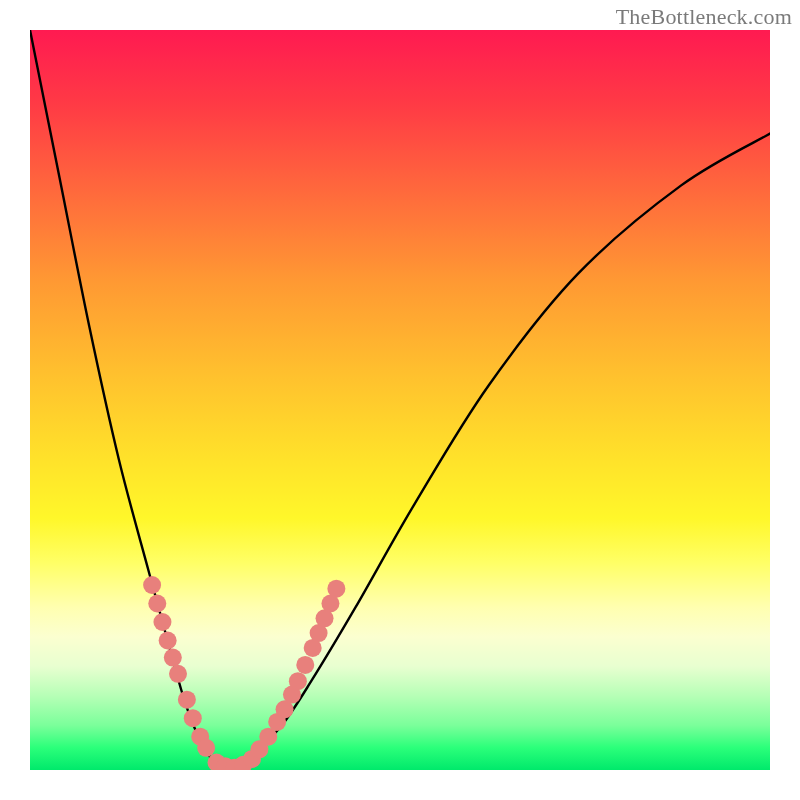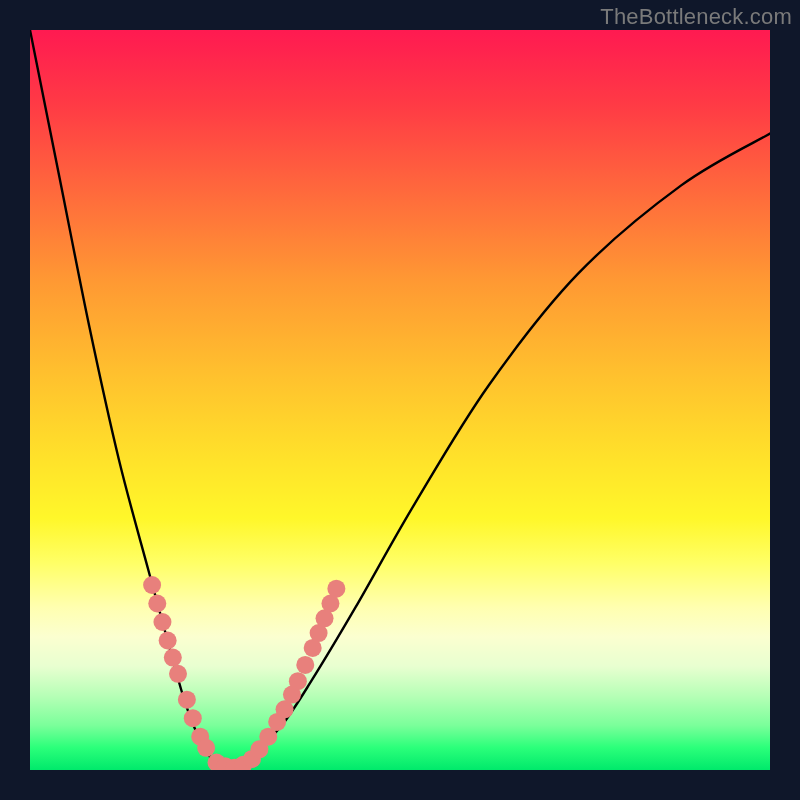--- a/index.html
+++ b/index.html
@@ -8,21 +8,22 @@
     width: 800px;
     height: 800px;
     overflow: hidden;
     background: #000;
     font-family: Arial, Helvetica, sans-serif;
   }
   .frame {
     position: relative;
     width: 800px;
     height: 800px;
-    background: #0f172a;
+    background: #ffffff;
+    font-family: Liberation Serif, serif;
   }
   .plot-area {
     position: absolute;
     left: 30px;
     top: 30px;
     width: 740px;
     height: 740px;
     background: linear-gradient(
       to bottom,
       #ff1a51 0%,

